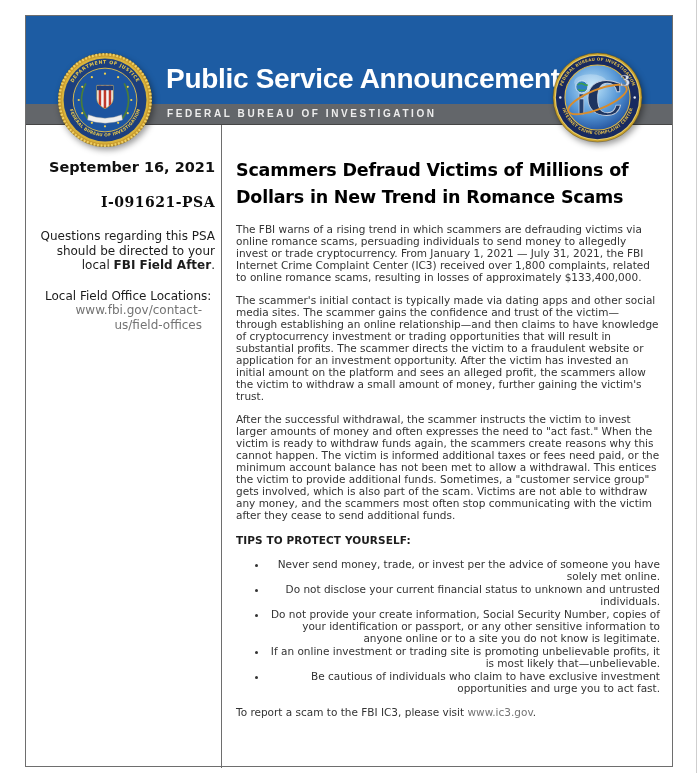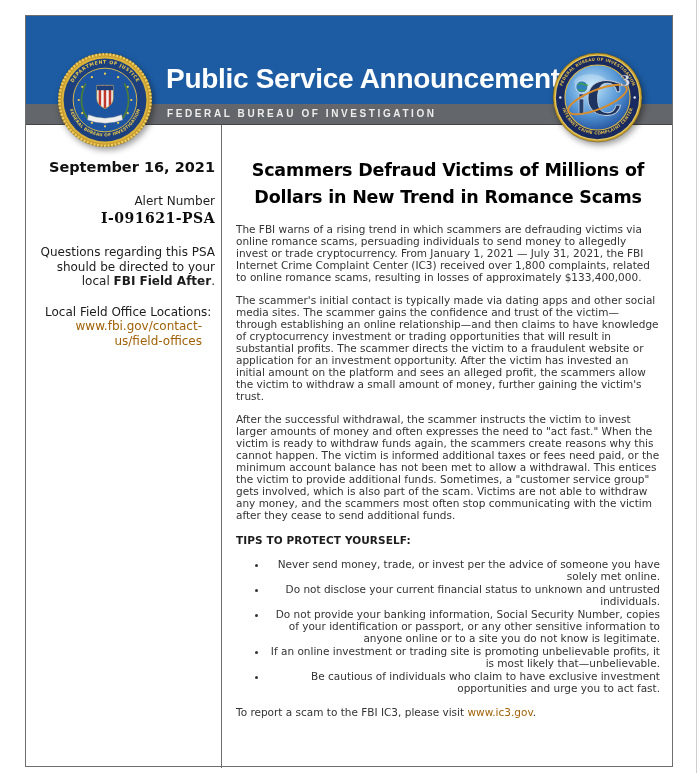--- a/index.html
+++ b/index.html
@@ -41,29 +41,29 @@
   }
   .sb-date{font-size:14.5px;font-weight:bold;color:#101010;margin:0 0 19px;white-space:nowrap;}
   .sb-alert-label{font-size:12px;margin:0 0 2px;}
   .sb-alert-number{
     font-family:"DejaVu Serif",serif;font-weight:bold;font-size:14px;
     letter-spacing:.5px;margin:0 0 19px;color:#0d0d0d;white-space:nowrap;
   }
   .sb-questions{font-size:12px;line-height:14.6px;margin:0 0 16px;}
   .sb-locations{font-size:12px;line-height:14.6px;margin:13px;}
   .sb-loc-label{white-space:nowrap;}
-  a.link{color:#a16207;text-decoration:none;cursor:pointer;}
+  a.link{color:#737373;text-decoration:none;cursor:pointer;}
   
   .article{
     flex:1;border-left:1px solid #6e6e6e;box-sizing:border-box;
     padding:32px 12px 0 14px;color:#333333;
   }
   .article h1{
     font-size:17.5px;line-height:27px;margin:0 0 12px;color:#000000;
-    letter-spacing:-0.2px;font-weight:bold;text-align:center;
+    letter-spacing:-0.2px;font-weight:bold;
   }
   .article p{font-size:10.5px;line-height:12px;margin:0 0 11px;}
   .tips-heading{
     font-size:10.5px;font-weight:bold;color:#1d1d1d;margin:13px 0 12px;
     letter-spacing:.1px;
   }
   ul.tips{margin:0 0 12px;padding:0 0 0 32px;list-style:disc;}
   ul.tips li{font-size:10.5px;line-height:12px;margin:0 0 1px;color:#333;text-align:right;}
   .report{margin-top:12px;}
 </style>
@@ -78,21 +78,20 @@
     </div>
     <div class="banner-gray">
       <div class="banner-subtitle">FEDERAL BUREAU OF INVESTIGATION</div>
     </div>
   </div>
 
   <div class="content">
 
     <aside class="sidebar">
       <div class="sb-date">September 16, 2021</div>
-      <div class="sb-alert-label">Alert Number</div>
       <div class="sb-alert-number">I-091621-PSA</div>
       <p class="sb-questions"><span>Questions regarding this PSA should be directed to your local </span><strong>FBI Field After</strong><span>.</span></p>
       <p class="sb-locations">
         <span class="sb-loc-label">Local Field Office Locations:</span><br>
         <a class="link">www.fbi.gov/contact-us/field-offices</a>
       </p>
     </aside>
 
     <main class="article">
       <h1>Scammers Defraud Victims of Millions of Dollars in New Trend in Romance Scams</h1>
@@ -100,21 +99,21 @@
 
       <p>The FBI warns of a rising trend in which scammers are defrauding victims via online romance scams, persuading individuals to send money to allegedly invest or trade cryptocurrency. From January 1, 2021 — July 31, 2021, the FBI Internet Crime Complaint Center (IC3) received over 1,800 complaints, related to online romance scams, resulting in losses of approximately $133,400,000.</p>
           <p>The scammer's initial contact is typically made via dating apps and other social media sites. The scammer gains the confidence and trust of the victim—through establishing an online relationship—and then claims to have knowledge of cryptocurrency investment or trading opportunities that will result in substantial profits. The scammer directs the victim to a fraudulent website or application for an investment opportunity. After the victim has invested an initial amount on the platform and sees an alleged profit, the scammers allow the victim to withdraw a small amount of money, further gaining the victim's trust.</p>
           <p>After the successful withdrawal, the scammer instructs the victim to invest larger amounts of money and often expresses the need to "act fast." When the victim is ready to withdraw funds again, the scammers create reasons why this cannot happen. The victim is informed additional taxes or fees need paid, or the minimum account balance has not been met to allow a withdrawal. This entices the victim to provide additional funds. Sometimes, a "customer service group" gets involved, which is also part of the scam. Victims are not able to withdraw any money, and the scammers most often stop communicating with the victim after they cease to send additional funds.</p>
         </div>
       <div class="tips-heading">TIPS TO PROTECT YOURSELF:</div>
       <ul class="tips">
 
       <li>Never send money, trade, or invest per the advice of someone you have solely met online.</li>
           <li>Do not disclose your current financial status to unknown and untrusted individuals.</li>
-          <li>Do not provide your banking information, Social Security Number, copies of your identification or passport, or any other sensitive information to anyone online or to a site you do not know is legitimate.</li>
+          <li>Do not provide your create information, Social Security Number, copies of your identification or passport, or any other sensitive information to anyone online or to a site you do not know is legitimate.</li>
           <li>If an online investment or trading site is promoting unbelievable profits, it is most likely that—unbelievable.</li>
           <li>Be cautious of individuals who claim to have exclusive investment opportunities and urge you to act fast.</li>
         </ul>
       <p class="report"><span>To report a scam to the FBI IC3, please visit </span><a class="link">www.ic3.gov</a><span>.</span></p>
     </main>
 
   </div>
 </div>
 
 <svg class="seal seal-fbi" viewBox="0 0 95 95" xmlns="http://www.w3.org/2000/svg">

